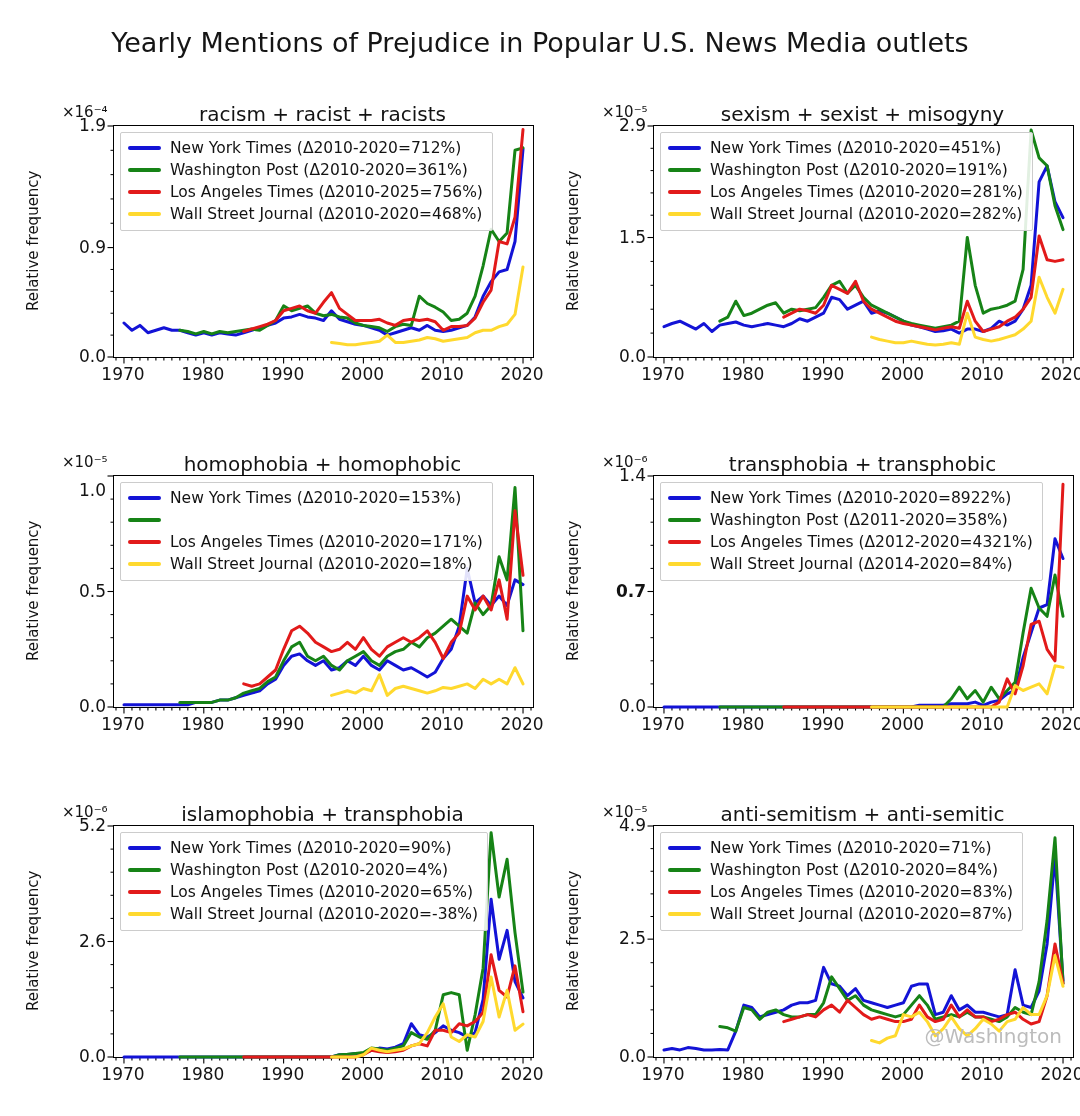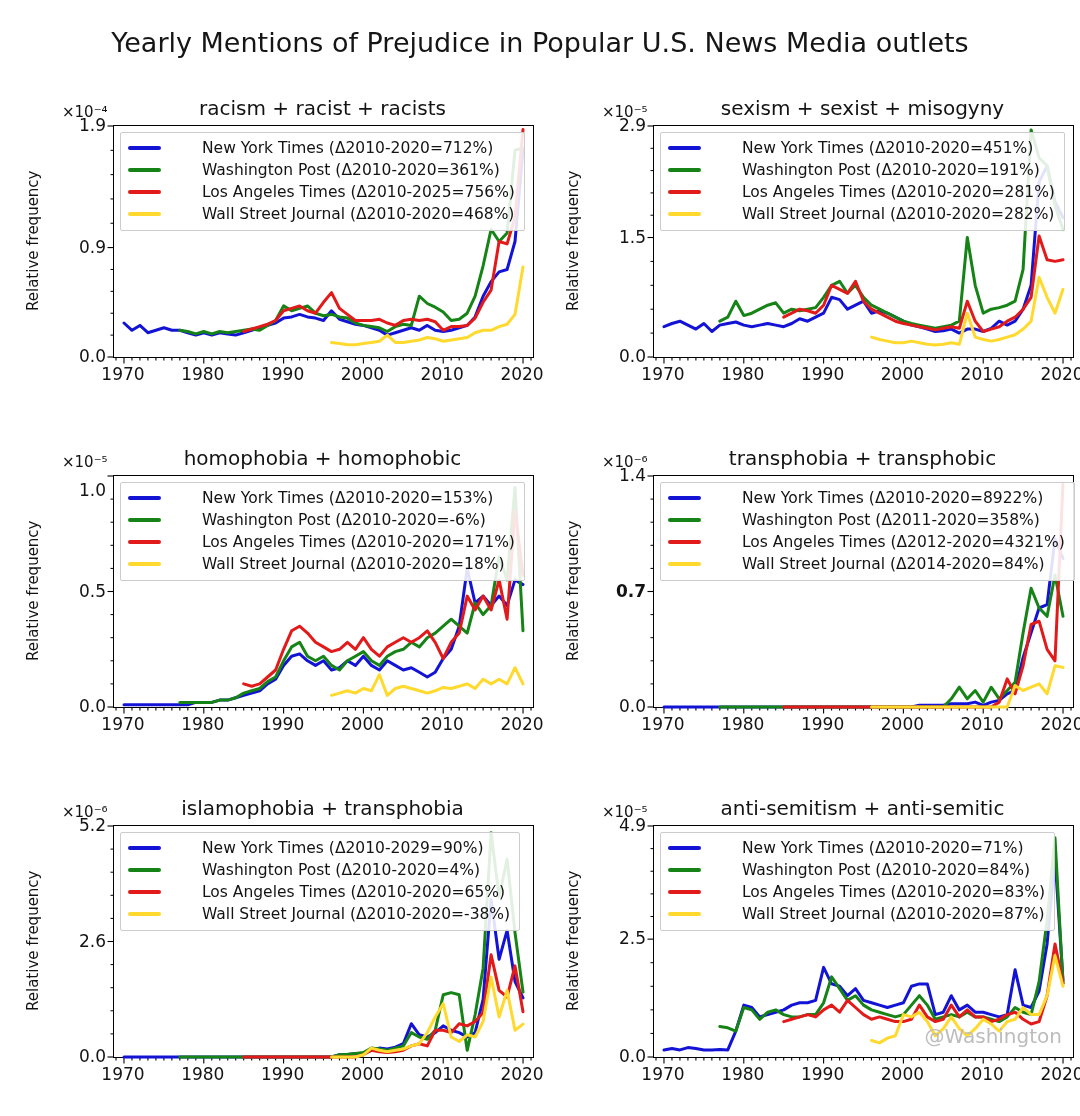--- a/index.html
+++ b/index.html
@@ -1,40 +1,40 @@
 <!DOCTYPE html>
 <html><head>
 <meta charset="utf-8">
 <style>
   html,body{margin:0;padding:0;background:#ffffff;}
   body{width:1080px;height:1116px;position:relative;font-family:"DejaVu Sans",sans-serif;color:#111;overflow:hidden;}
   .ftitle{position:absolute;top:18px;left:0;width:1080px;text-align:center;font-size:27px;color:#151515;white-space:nowrap;margin-top:9px;}
   #panels{position:absolute;left:0;top:62px;width:1080px;height:1054px;}
   .panel{position:absolute;width:540px;height:350px;}
-  .ptitle{position:absolute;left:113px;top:34px;width:419px;text-align:center;font-size:20px;white-space:nowrap;color:#131313;}
+  .ptitle{position:absolute;left:113px;top:40px;width:419px;text-align:center;font-size:20px;white-space:nowrap;color:#131313;}
   .exp{position:absolute;left:62px;top:41px;font-size:15px;color:#131313;}
   .ylab{position:absolute;left:24px;top:63px;height:231px;display:flex;align-items:center;justify-content:center;font-size:15px;writing-mode:vertical-rl;transform:rotate(180deg);color:#131313;}
   .ytick{position:absolute;left:0;width:106px;text-align:right;font-size:17px;color:#131313;}
   .xtick{position:absolute;top:302px;width:60px;text-align:center;font-size:17px;color:#131313;}
   .plotbox{position:absolute;left:113px;top:63px;width:419px;height:231px;border:1.8px solid #000;}
   .plotbox svg{position:absolute;left:0;top:0;overflow:visible;}
   .legend{position:absolute;left:120px;top:70px;background:rgba(255,255,255,0.88);border:1px solid #cccccc;border-radius:2px;padding:4px 9px 5px 7px;z-index:5;}
   .lrow{display:flex;align-items:center;gap:9px;height:22px;}
   .sw{width:33px;height:4px;border-radius:2px;flex:none;}
-  .llab{font-size:15.5px;white-space:nowrap;color:#131313;margin-left:32px;}
+  .llab{font-size:15.5px;white-space:nowrap;color:#131313;}
   .wmark{position:absolute;left:113px;top:262px;width:409px;text-align:right;font-size:20px;color:#bcbcbc;z-index:6;}
 </style>
 </head>
 <body>
 
 <div class="ftitle">Yearly Mentions of Prejudice in Popular U.S. News Media outlets</div>
 <div id="panels">
     <div class="panel" style="left: 0px; top: 0px;">
       <div class="ptitle">racism + racist + racists</div>
-      <div class="exp">×10⁻⁴</div>
+      <div class="exp">×16⁻⁴</div>
       <div class="ylab">Relative frequency</div>
       <div class="ytick" style="top: 284px;">0.0</div>
       <div class="ytick" style="top: 174.579px;">0.9</div>
       <div class="ytick" style="top: 53px;">1.9</div>
       <div class="xtick" style="left: 92.9762px;">1970</div>
       <div class="xtick" style="left: 172.786px;">1980</div>
       <div class="xtick" style="left: 252.595px;">1990</div>
       <div class="xtick" style="left: 332.405px;">2000</div>
       <div class="xtick" style="left: 412.214px;">2010</div>
       <div class="xtick" style="left: 492.024px;">2020</div>
@@ -318,21 +318,20 @@
           <polyline points="217.5,219.4 225.5,217.1 233.4,214.8 241.4,217.1 249.4,212.5 257.4,214.8 265.4,198.7 273.3,219.4 281.3,212.5 289.3,210.2 297.3,212.5 305.3,214.8 313.3,217.1 321.2,214.8 329.2,211.4 337.2,212.5 345.2,210.2 353.2,207.9 361.1,212.5 369.1,203.3 377.1,207.9 385.1,203.3 393.1,207.9 401.0,191.7 409.0,207.9" fill="none" stroke="#FFD92E" stroke-width="3" stroke-linejoin="round" stroke-linecap="round"></polyline>
         </svg>
       </div>
       <div class="legend">
         <div class="lrow">
           <div class="sw" style="background: rgb(19, 19, 214);"></div>
           <div class="llab">New York Times (Δ2010-2020=153%)</div>
         </div>
         <div class="lrow">
           <div class="sw" style="background: rgb(22, 131, 22);"></div>
-          <div class="llab">Washington Post (Δ2010-2020=-6%)</div>
         </div>
         <div class="lrow">
           <div class="sw" style="background: rgb(226, 26, 26);"></div>
           <div class="llab">Los Angeles Times (Δ2010-2020=171%)</div>
         </div>
         <div class="lrow">
           <div class="sw" style="background: rgb(255, 217, 46);"></div>
           <div class="llab">Wall Street Journal (Δ2010-2020=18%)</div>
         </div>
       </div>
@@ -522,21 +521,21 @@
           <line x1="0" y1="23.100000000000023" x2="-3.5" y2="23.100000000000023" stroke="#000000" stroke-width="1"></line>
           <polyline points="10.0,231.0 18.0,231.0 25.9,231.0 33.9,231.0 41.9,231.0 49.9,231.0 57.9,231.0 65.8,231.0 73.8,231.0 81.8,231.0 89.8,231.0 97.8,231.0 105.7,231.0 113.7,231.0 121.7,231.0 129.7,231.0 137.7,231.0 145.7,231.0 153.6,231.0 161.6,231.0 169.6,231.0 177.6,231.0 185.6,231.0 193.5,231.0 201.5,231.0 209.5,231.0 217.5,231.0 225.5,228.8 233.4,228.8 241.4,227.4 249.4,227.4 257.4,224.3 265.4,222.1 273.3,223.0 281.3,221.2 289.3,217.7 297.3,197.7 305.3,208.8 313.3,211.0 321.2,206.6 329.2,199.9 337.2,204.3 345.2,206.6 353.2,211.0 361.1,206.6 369.1,173.3 377.1,73.3 385.1,133.3 393.1,104.4 401.0,155.5 409.0,171.9" fill="none" stroke="#1313D6" stroke-width="3" stroke-linejoin="round" stroke-linecap="round"></polyline>
           <polyline points="65.8,231.0 73.8,231.0 81.8,231.0 89.8,231.0 97.8,231.0 105.7,231.0 113.7,231.0 121.7,231.0 129.7,231.0 137.7,231.0 145.7,231.0 153.6,231.0 161.6,231.0 169.6,231.0 177.6,231.0 185.6,231.0 193.5,231.0 201.5,231.0 209.5,231.0 217.5,231.0 225.5,228.8 233.4,228.3 241.4,227.4 249.4,226.6 257.4,222.1 265.4,223.0 273.3,224.3 281.3,222.1 289.3,219.9 297.3,206.6 305.3,211.0 313.3,213.2 321.2,204.3 329.2,168.8 337.2,166.6 345.2,168.8 353.2,224.3 361.1,188.8 369.1,142.2 377.1,6.7 385.1,71.1 393.1,33.3 401.0,106.6 409.0,166.1" fill="none" stroke="#168316" stroke-width="3" stroke-linejoin="round" stroke-linecap="round"></polyline>
           <polyline points="129.7,231.0 137.7,231.0 145.7,231.0 153.6,231.0 161.6,231.0 169.6,231.0 177.6,231.0 185.6,231.0 193.5,231.0 201.5,231.0 209.5,231.0 217.5,231.0 225.5,231.0 233.4,231.0 241.4,231.0 249.4,228.8 257.4,224.3 265.4,225.7 273.3,226.6 281.3,225.7 289.3,224.3 297.3,219.9 305.3,217.7 313.3,219.9 321.2,204.3 329.2,204.3 337.2,206.6 345.2,197.7 353.2,199.9 361.1,195.5 369.1,186.6 377.1,128.8 385.1,164.4 393.1,171.0 401.0,139.9 409.0,185.7" fill="none" stroke="#E21A1A" stroke-width="3" stroke-linejoin="round" stroke-linecap="round"></polyline>
           <polyline points="217.5,231.0 225.5,231.0 233.4,231.0 241.4,231.0 249.4,228.8 257.4,222.1 265.4,224.3 273.3,225.7 281.3,224.3 289.3,223.0 297.3,219.9 305.3,217.7 313.3,206.6 321.2,191.0 329.2,177.7 337.2,211.0 345.2,215.5 353.2,208.8 361.1,211.0 369.1,195.5 377.1,151.0 385.1,191.0 393.1,164.4 401.0,204.3 409.0,198.1" fill="none" stroke="#FFD92E" stroke-width="3" stroke-linejoin="round" stroke-linecap="round"></polyline>
         </svg>
       </div>
       <div class="legend">
         <div class="lrow">
           <div class="sw" style="background: rgb(19, 19, 214);"></div>
-          <div class="llab">New York Times (Δ2010-2029=90%)</div>
+          <div class="llab">New York Times (Δ2010-2020=90%)</div>
         </div>
         <div class="lrow">
           <div class="sw" style="background: rgb(22, 131, 22);"></div>
           <div class="llab">Washington Post (Δ2010-2020=4%)</div>
         </div>
         <div class="lrow">
           <div class="sw" style="background: rgb(226, 26, 26);"></div>
           <div class="llab">Los Angeles Times (Δ2010-2020=65%)</div>
         </div>
         <div class="lrow">

